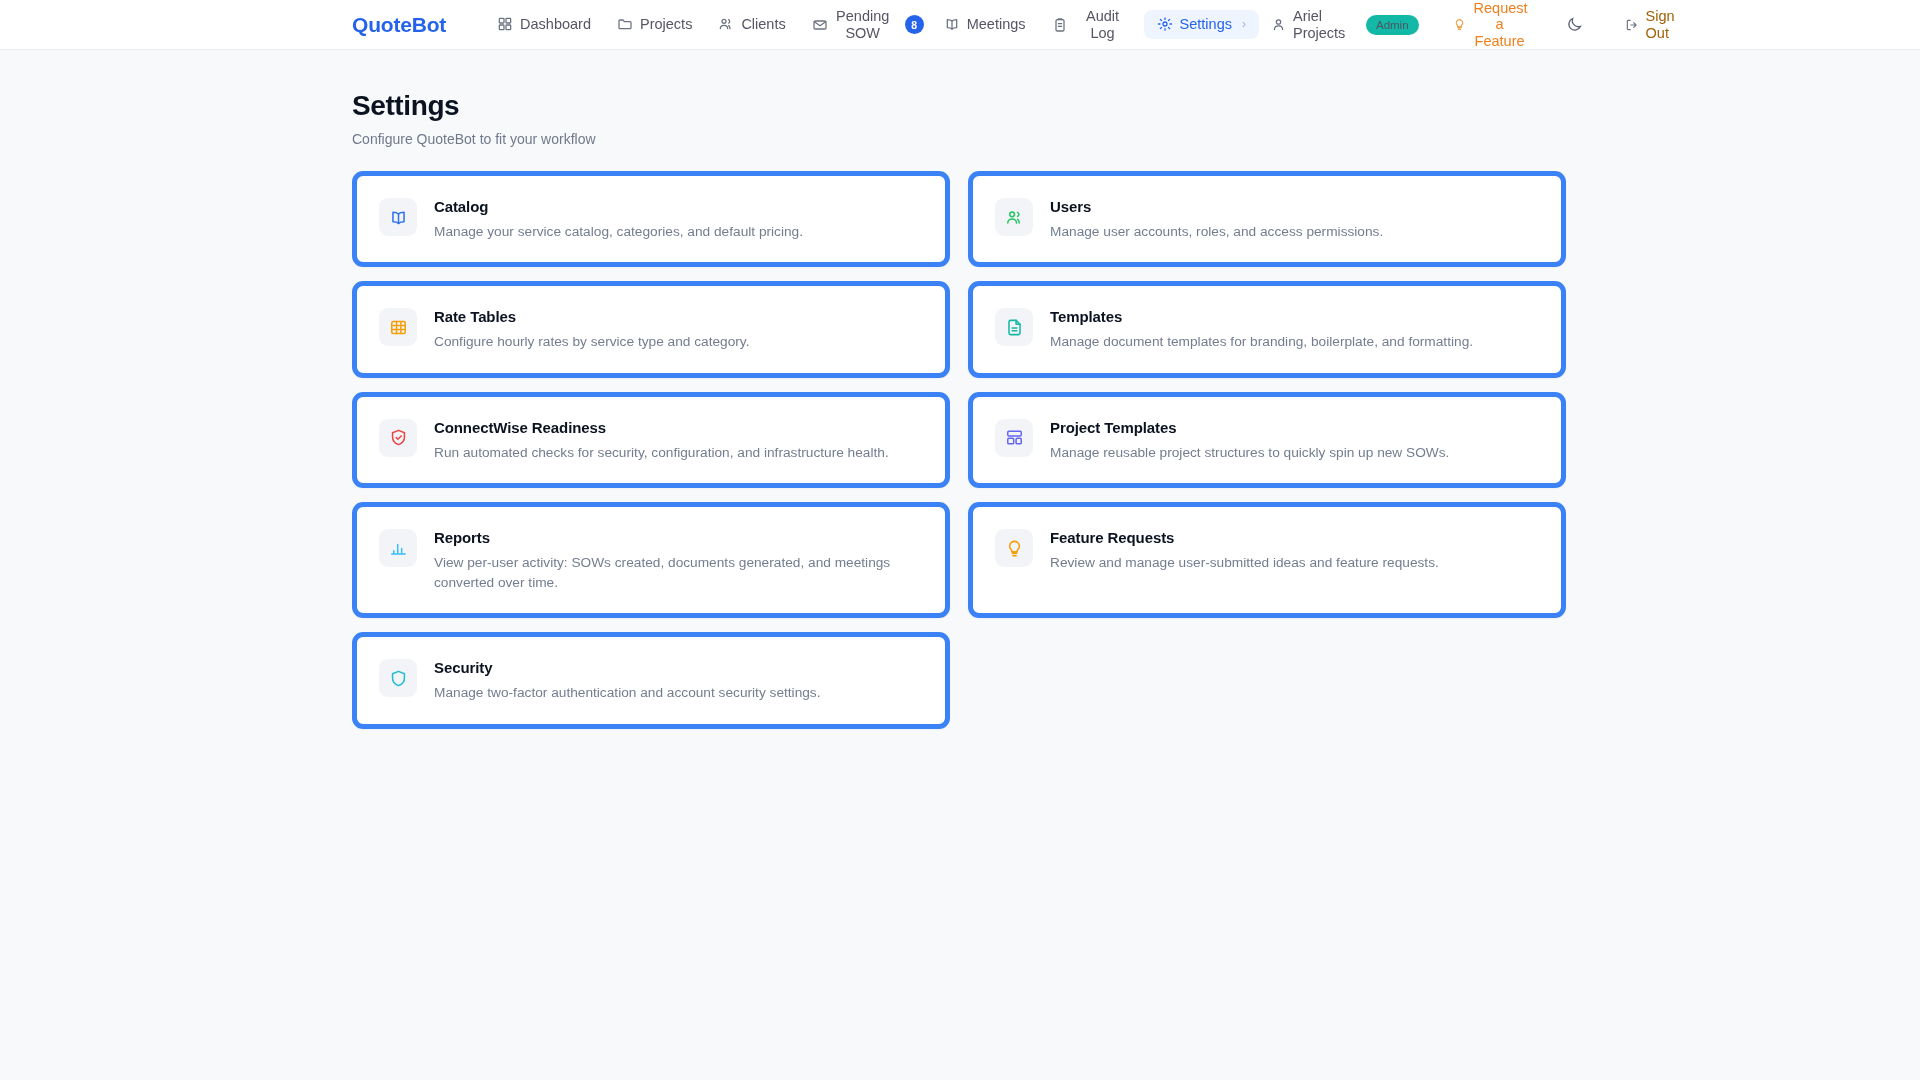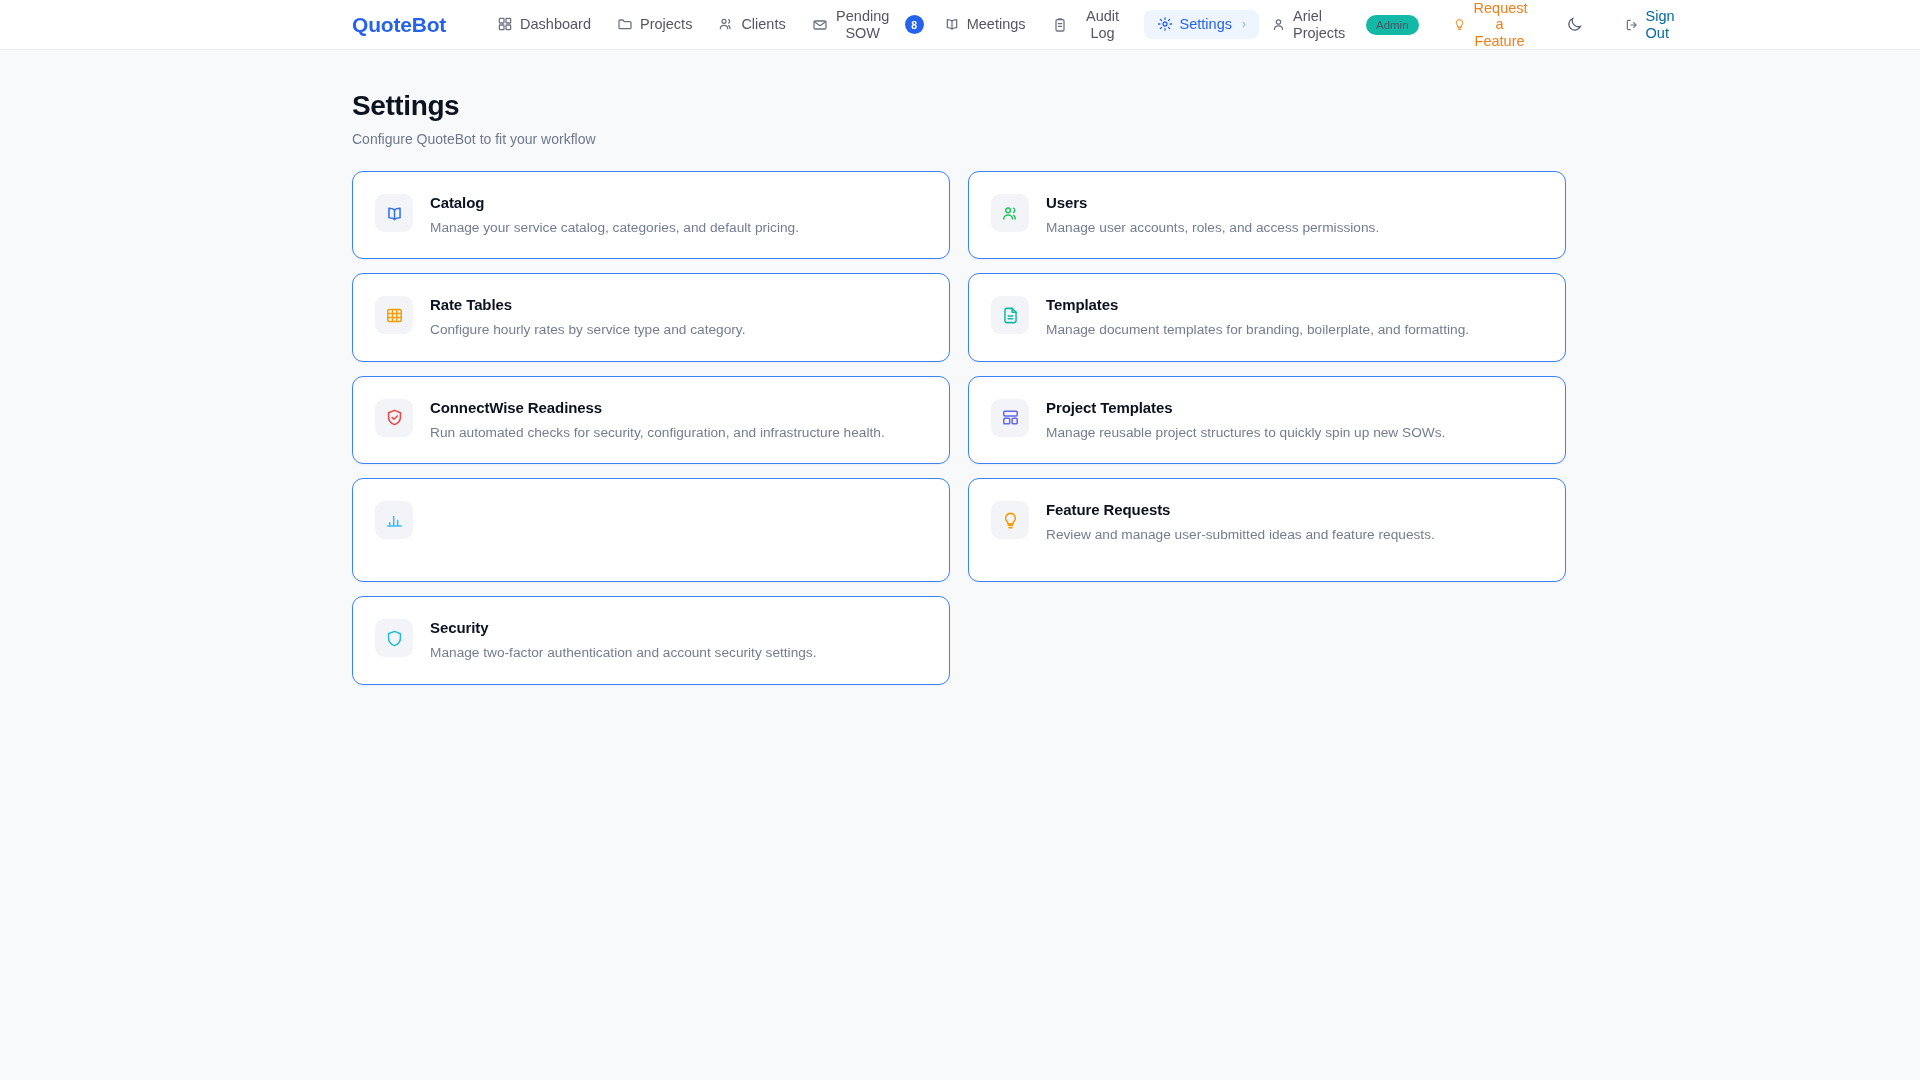--- a/index.html
+++ b/index.html
@@ -79,21 +79,21 @@
     padding: 22px 10px;
     margin-left: 16px;
     cursor: pointer;
   }
   .feature-link .nlabel {
     max-width: 52px; text-align: center; line-height: 1.12;
   }
   .theme-btn { padding: 6px 10px; margin-left: 20px; cursor: pointer; color: #55607a; display:flex; }
   .signout {
     display: flex; align-items: center; gap: 7px;
-    color: #0369a1; font-size: 14.5px; padding: 6px 10px;
+    color: #a16207; font-size: 14.5px; padding: 6px 10px;
     margin-left: 22px; cursor: pointer;
   }
   .signout .nlabel { max-width: 34px; line-height: 1.12; }
 
   svg { display: block; }
 
   
   .page { padding: 40px 352px 0 352px; }
   .page-title {
     font-size: 28px; font-weight: bold; color: #0b1220;
@@ -103,21 +103,21 @@
 
   .grid {
     margin-top: 24px;
     display: grid;
     grid-template-columns: 598px 598px;
     column-gap: 18px;
     row-gap: 14px;
   }
   .card {
     background: #ffffff;
-    border: 1px solid #3b82f6;
+    border: 5px solid #3b82f6;
     border-radius: 11px;
     padding: 21px 22px;
     min-height: 86px;
     display: flex;
     align-items: flex-start;
     gap: 17px;
     box-shadow: 0 1px 2px rgba(16,24,40,0.04);
     cursor: pointer;
   }
   .card.tall { min-height: 104px; }
@@ -345,20 +345,24 @@
         </div>
       </div>
       <div class="card tall">
         <div class="icon-box">
           <span>
             <svg width="19" height="19" viewBox="0 0 24 24" fill="none" stroke="#38bdf8" stroke-width="1.9" stroke-linecap="round" stroke-linejoin="round">
               <path d="M6 19v-4M11 19V7M16 19v-7M20.5 19H3.5"></path>
             </svg>
           </span>
         </div>
+        <div class="card-text">
+          <div class="card-title">Reports</div>
+          <div class="card-desc">View per-user activity: SOWs created, documents generated, and meetings converted over time.</div>
+        </div>
       </div>
       <div class="card">
         <div class="icon-box">
           <span>
             <svg width="19" height="19" viewBox="0 0 24 24" fill="none" stroke="#f59e0b" stroke-width="1.9" stroke-linecap="round" stroke-linejoin="round">
               <path d="M9.2 18h5.6M10 21h4M12 3a6 6 0 00-3.5 10.9V16h7v-2.1A6 6 0 0012 3z"></path>
             </svg>
           </span>
         </div>
         <div class="card-text">

